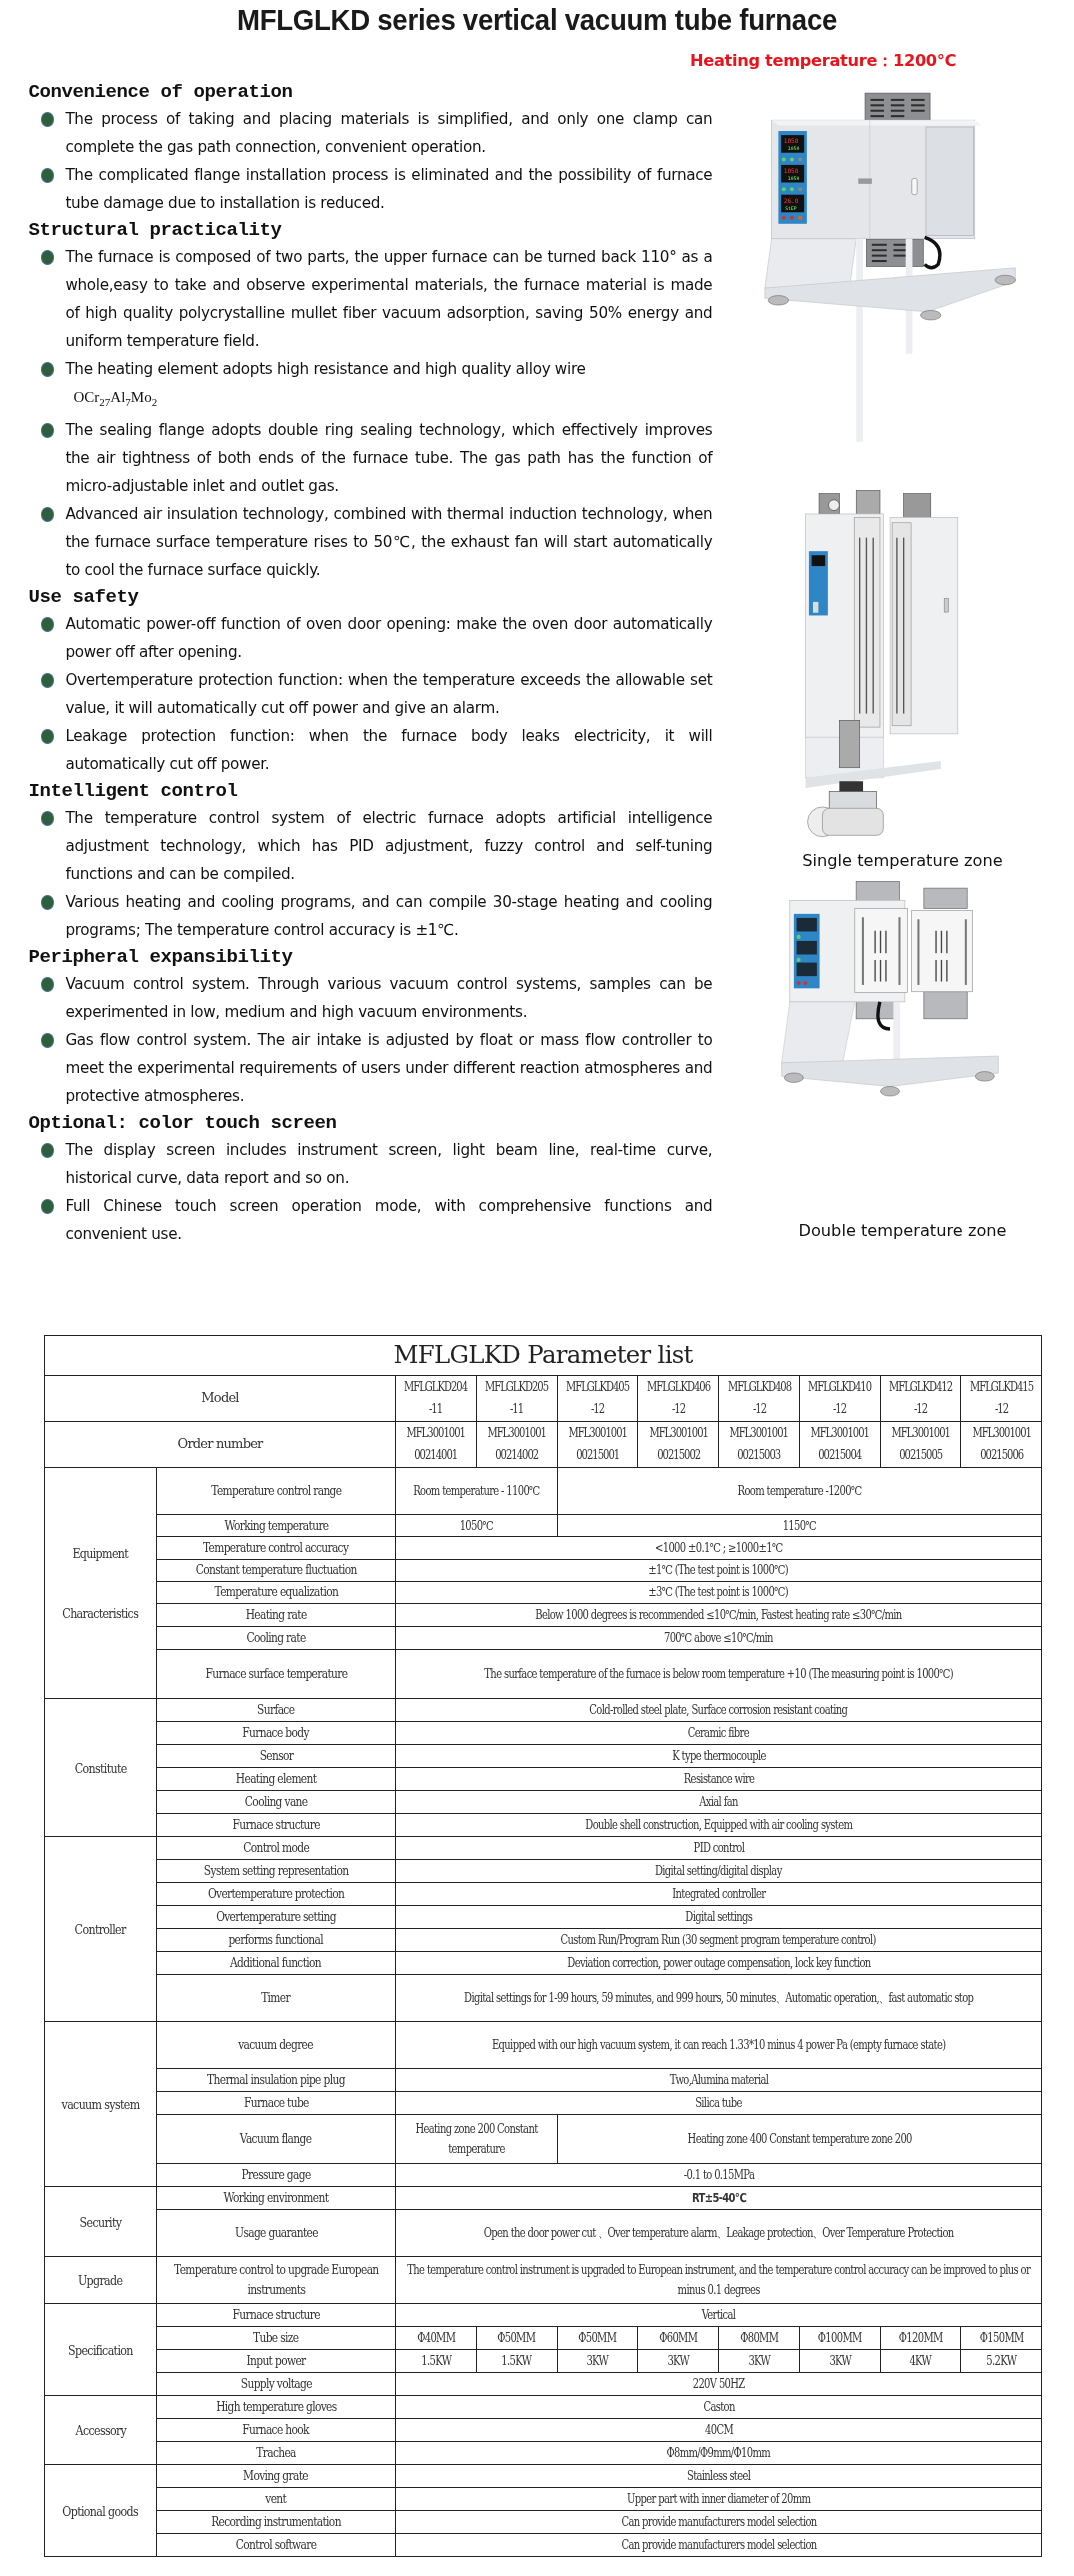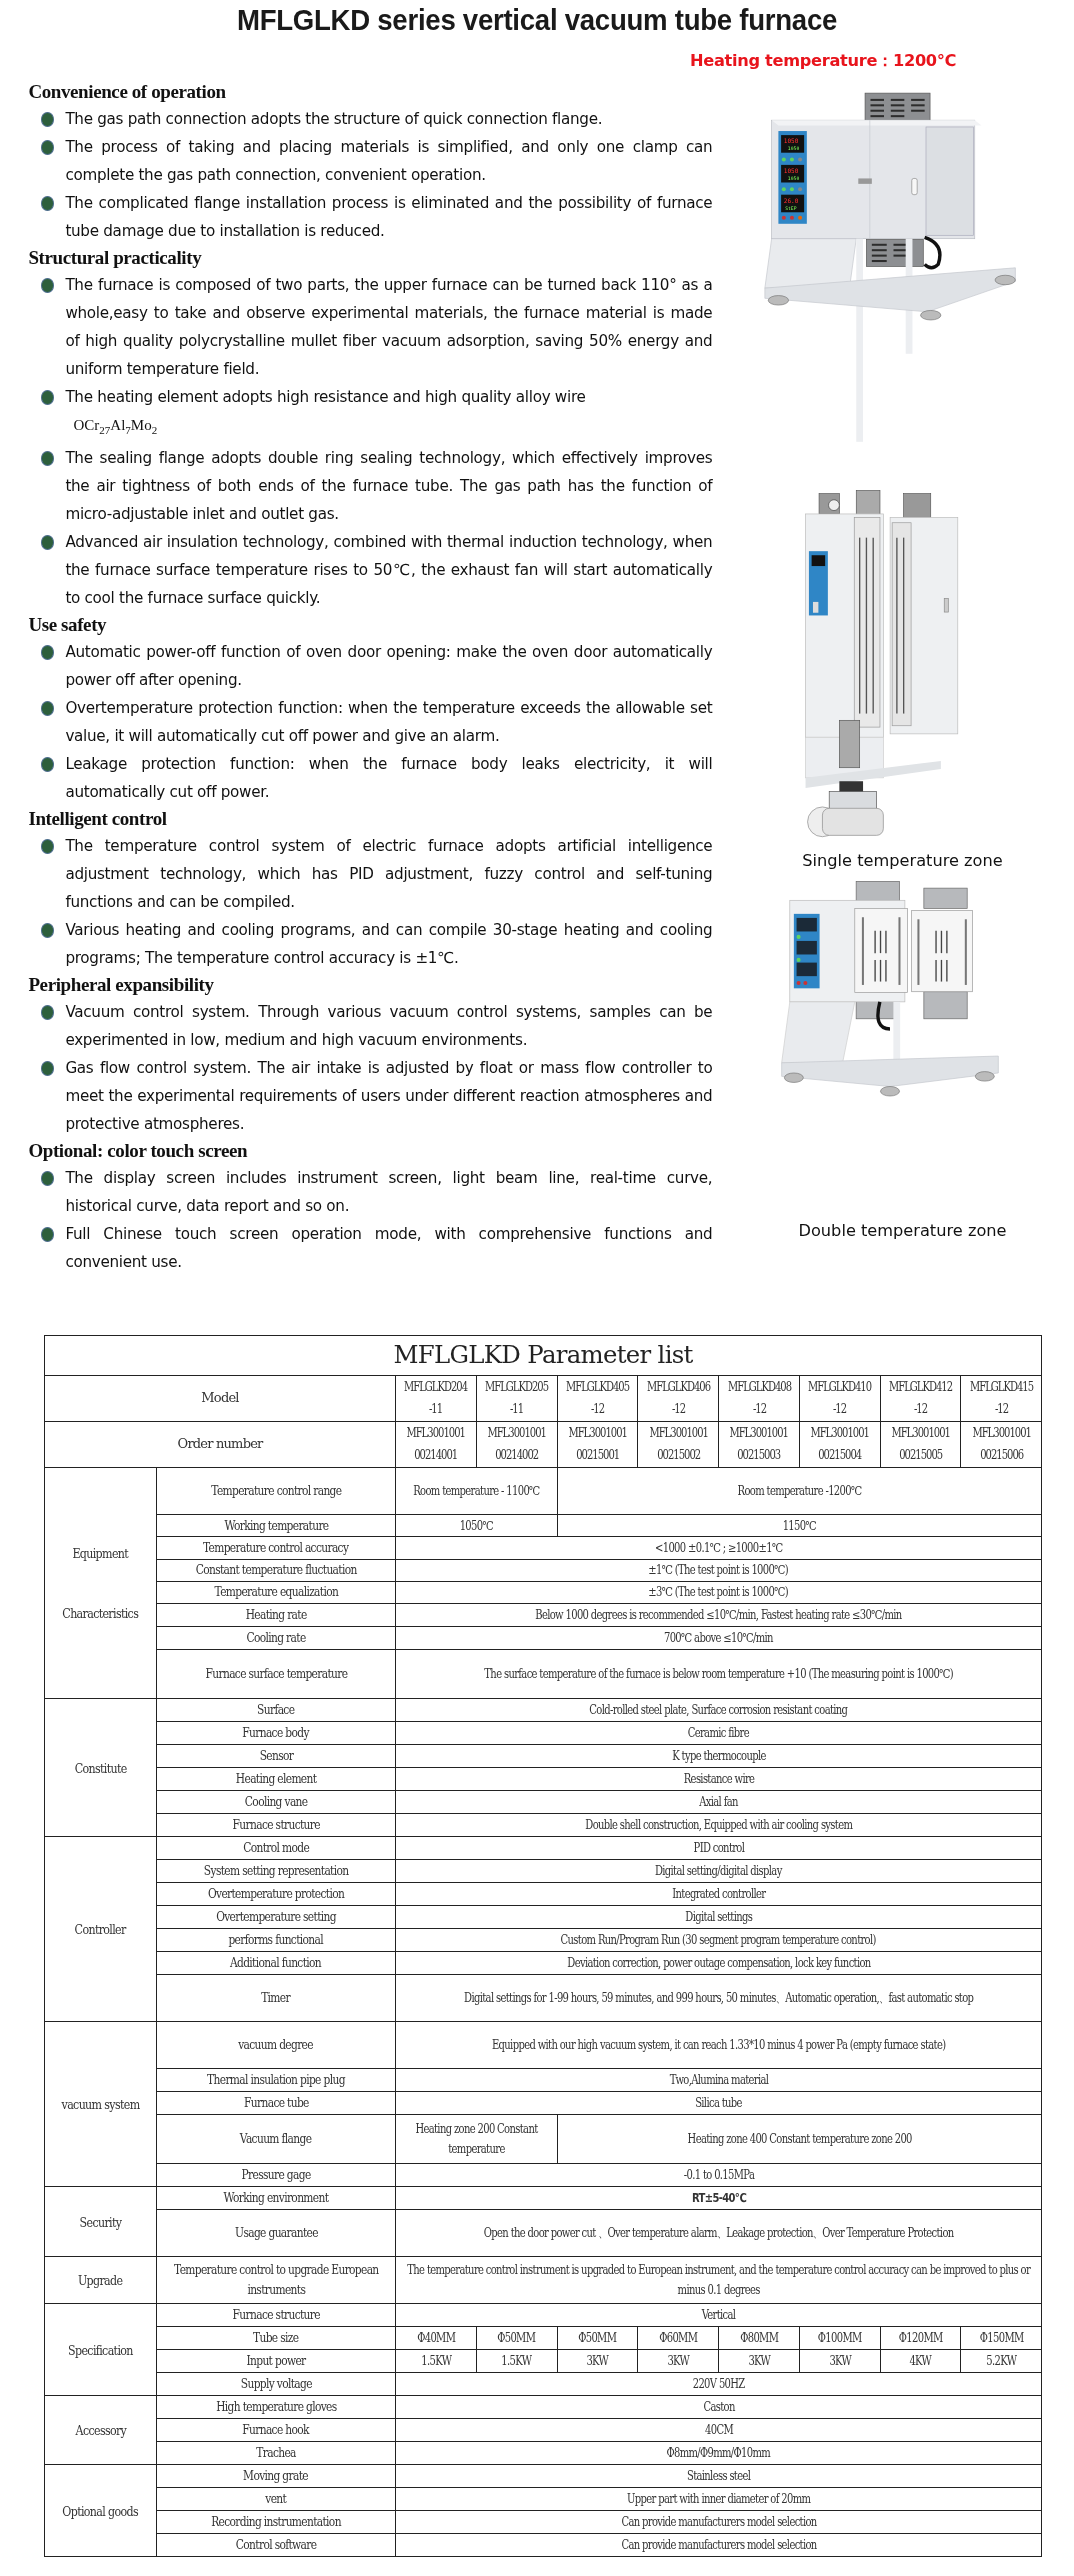--- a/index.html
+++ b/index.html
@@ -1,20 +1,20 @@
 <!DOCTYPE html>
 <html style="font-size:10.8px"><head>
 <meta charset="utf-8">
 <style>
   html, body { margin:0; padding:0; background:#ffffff; }
   body { width:1074px; height:2576px; position:relative; overflow:hidden; font-family:"Liberation Sans", sans-serif; color:#000; }
   .page-title { position:absolute; left:0; top:2.7px; width:1074px; text-align:center; font-family:"Liberation Sans", sans-serif; font-weight:bold; font-size:30px; letter-spacing:-0.3px; color:#1a1a1a; transform:scaleX(0.92); }
   .heat-temp { position:absolute; left:690px; top:50px; font-family:"DejaVu Sans", sans-serif; font-weight:bold; font-size:16.2px; color:#e8141c; letter-spacing:-0.3px; }
   .left-col { position:absolute; left:28.4px; top:79px; width:684px; }
-  .sec-heading { font-family:Liberation Serif, serif; font-weight:bold; font-size:19px; line-height:26px; color:#111; letter-spacing:-0.4px; margin:0; }
+  .sec-heading { font-family:Liberation Mono, monospace; font-weight:bold; font-size:19px; line-height:26px; color:#111; letter-spacing:-0.4px; margin:0; }
   .bullets { list-style:none; margin:0; padding:0; }
   .bullet { position:relative; padding-left:37px; font-family:"DejaVu Sans", sans-serif; font-size:15.2px; line-height:28px; text-align:justify; letter-spacing:-0.3px; color:#111; }
   .bullet .dot { position:absolute; left:12.2px; top:6.8px; width:13.5px; height:15px; border-radius:50%; background:#2d5f3c; border:1.4px solid #4e6e8f; box-sizing:border-box; }
   .formula { display:block; padding-left:8.1px; font-family:"Liberation Serif", serif; font-size:15px; letter-spacing:0; }
   .formula sub { font-size:11px; }
   .img-box { position:absolute; overflow:hidden; }
   .caption { position:absolute; font-family:"DejaVu Sans", sans-serif; font-size:16.2px; color:#111; text-align:center; width:343px; left:731px; }
 
   
   .ptable { position:absolute; left:44px; top:1335px; border-collapse:collapse; table-layout:fixed; font-family:"DejaVu Serif", serif; color:#333; }
@@ -31,21 +31,20 @@
 <body>
 
 <div class="page-title">MFLGLKD series vertical vacuum tube furnace</div>
 <div class="heat-temp">Heating temperature：1200℃</div>
 
 <div class="left-col">
 
   <div>
     <h2 class="sec-heading">Convenience of operation</h2>
     <ul class="bullets">
-      <li class="bullet"><span class="dot"></span><span>The gas path connection adopts the structure of quick connection flange.</span></li>
       <li class="bullet"><span class="dot"></span><span>The process of taking and placing materials is simplified, and only one clamp can complete the gas path connection, convenient operation.</span></li>
       <li class="bullet"><span class="dot"></span><span>The complicated flange installation process is eliminated and the possibility of furnace tube damage due to installation is reduced.</span></li>
     </ul>
   </div>
 
   <div>
     <h2 class="sec-heading">Structural practicality</h2>
     <ul class="bullets">
       <li class="bullet"><span class="dot"></span><span>The furnace is composed of two parts, the upper furnace can be turned back 110° as a whole,easy to take and observe experimental materials, the furnace material is made of high quality polycrystalline mullet fiber vacuum adsorption, saving 50% energy and uniform temperature field.</span></li>
       <li class="bullet"><span class="dot"></span><span>The heating element adopts high resistance and high quality alloy wire</span>

